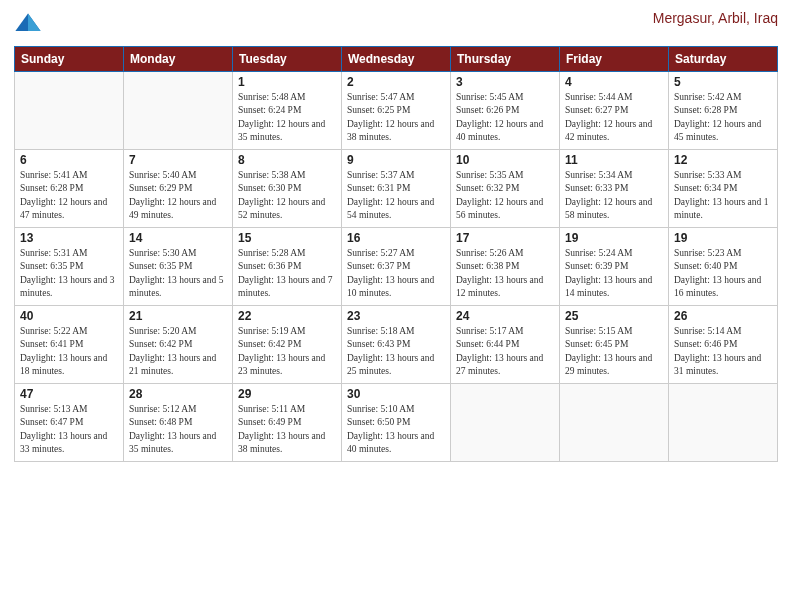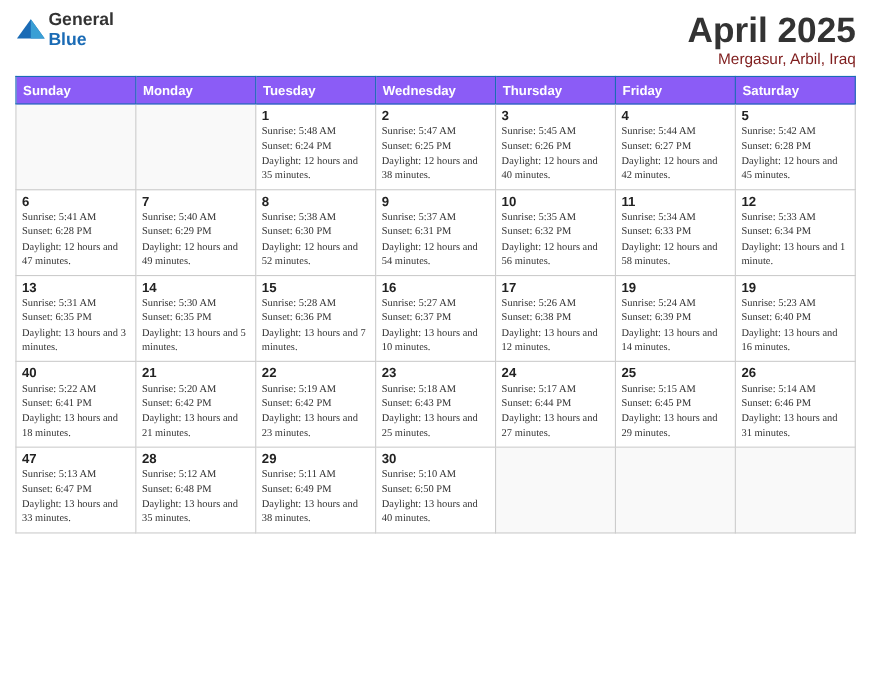--- a/index.html
+++ b/index.html
@@ -57,21 +57,21 @@
     }
     .subtitle {
       font-size: 14px;
       color: #7f1d1d;
     }
     .calendar {
       width: 100%;
       border-collapse: collapse;
     }
     .calendar th {
-      background: #8b5cf6;
+      background: #7f1d1d;
       color: #fff;
       text-align: left;
       padding: 5px 6px;
       font-size: 12px;
       font-weight: bold;
       border: 1px solid #1a6bb5;
     }
     .calendar td {
       border: 1px solid #ccc;
       vertical-align: top;
@@ -99,27 +99,22 @@
 </head>
 <body>
 
 <div class="page">
   <div class="header">
     <div class="logo">
       <svg class="logo-icon" viewBox="0 0 40 40" xmlns="http://www.w3.org/2000/svg">
         <polygon points="20,5 38,30 2,30" fill="#1a6bb5"></polygon>
         <polygon points="20,5 38,30 20,30" fill="#3a9fd5"></polygon>
       </svg>
-      <div class="logo-text">
-        <span class="logo-general">General</span>
-        <span class="logo-blue">Blue</span>
-      </div>
     </div>
     <div class="title-area">
-      <div class="month-title">April 2025</div>
       <div class="subtitle">Mergasur, Arbil, Iraq</div>
     </div>
   </div>
 
   <table class="calendar">
     <thead>
       <tr>
       <th>Sunday</th>
           <th>Monday</th>
           <th>Tuesday</th>

